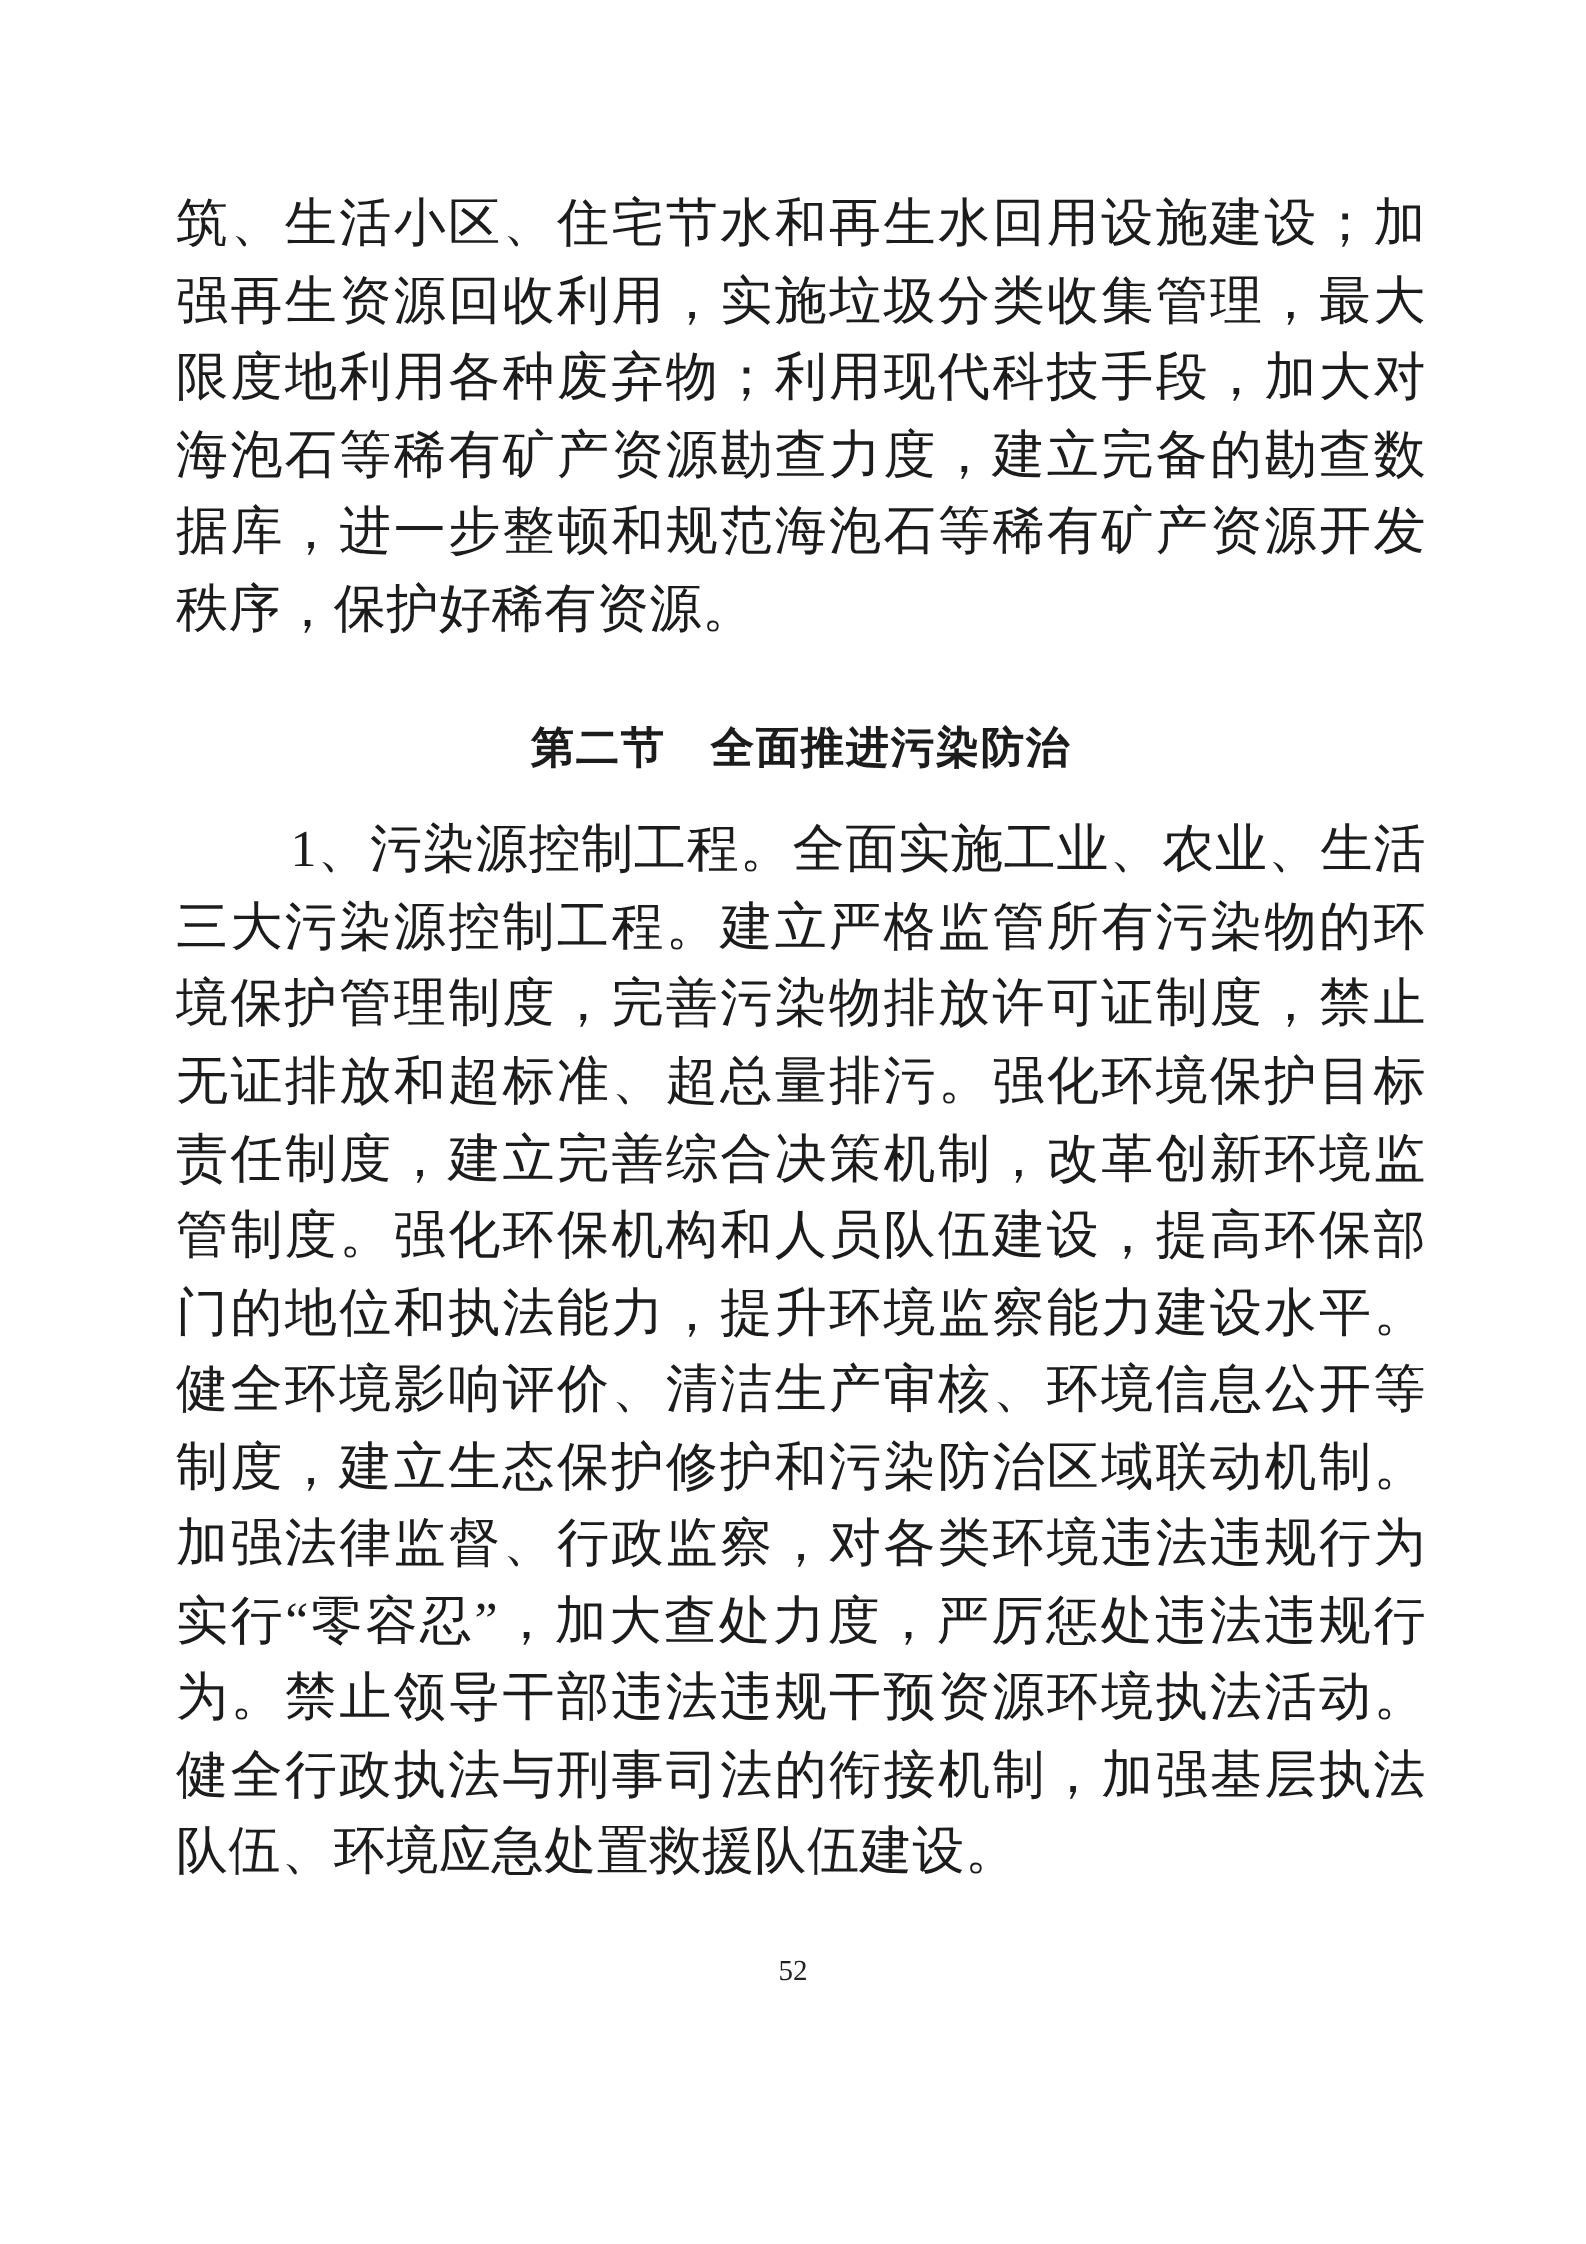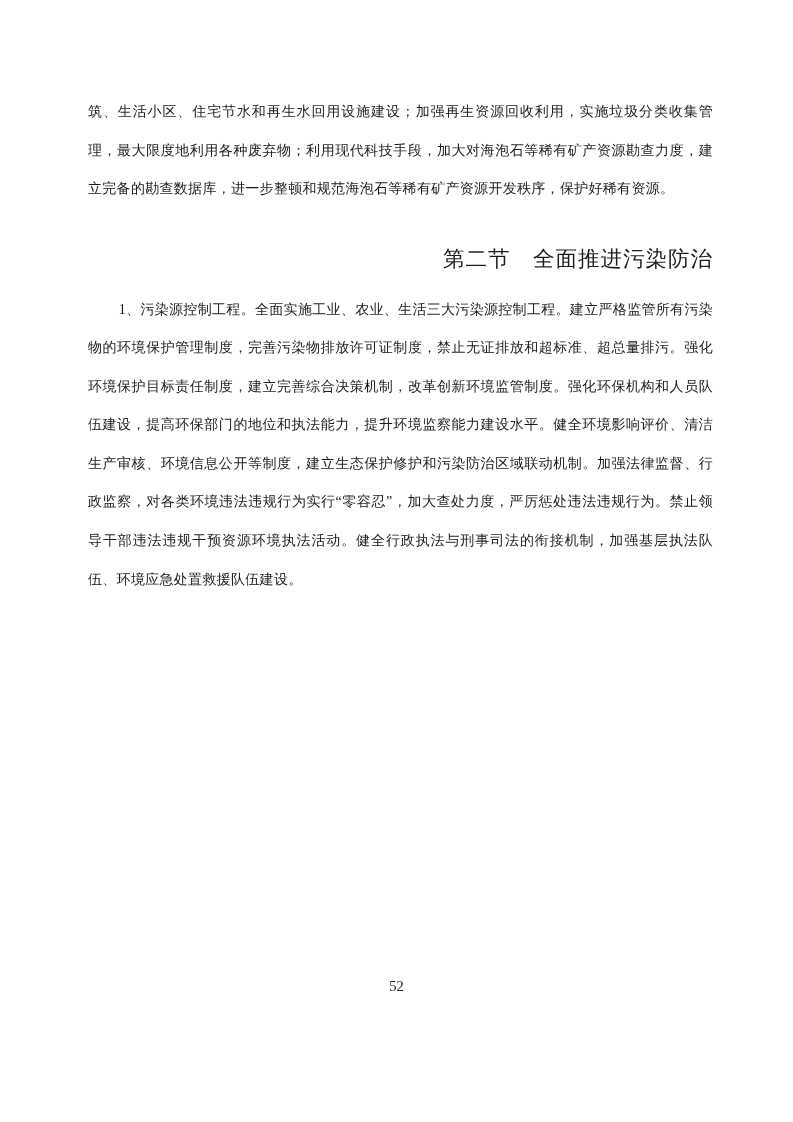--- a/index.html
+++ b/index.html
@@ -14,37 +14,37 @@
     margin: 0 auto;
     background: #ffffff;
     box-sizing: border-box;
     padding: 93px 80px 0 88px;
     font-family: "Liberation Serif", "DejaVu Serif", serif;
     color: #1c1c1c;
     overflow: hidden;
   }
   .para {
     margin: 0;
-    font-size: 14px;
+    font-size: 26px;
     line-height: 38.55px;
     text-align: justify;
     letter-spacing: 0.3px;
   }
   .para.indent {
     text-indent: 2.2em;
   }
   .lead {
     font-weight: normal;
   }
   .section-heading {
     margin: 31px 0 12.5px 0;
     font-size: 21.5px;
     line-height: 38.55px;
-    font-weight: normal;
-    text-align: right;
+    font-weight: bold;
+    text-align: center;
     letter-spacing: 1px;
   }
   .page-number {
     position: absolute;
     left: 0;
     right: 0;
     top: 976px;
     text-align: center;
     font-size: 14.5px;
     line-height: 20px;

